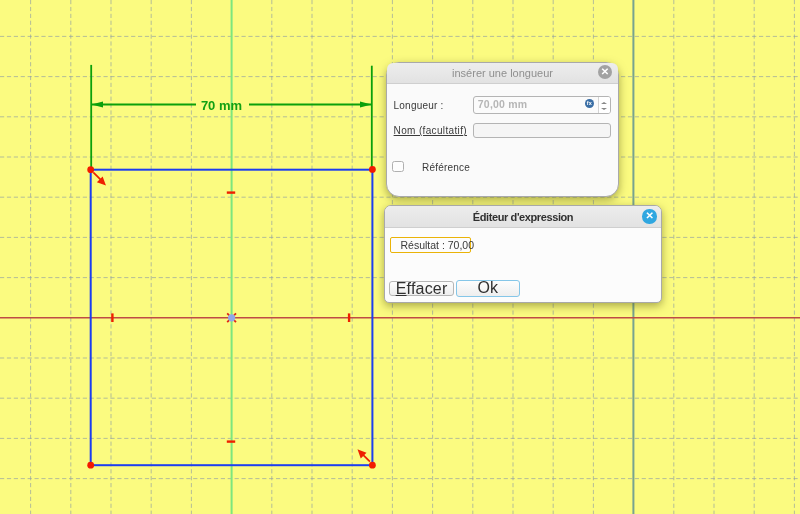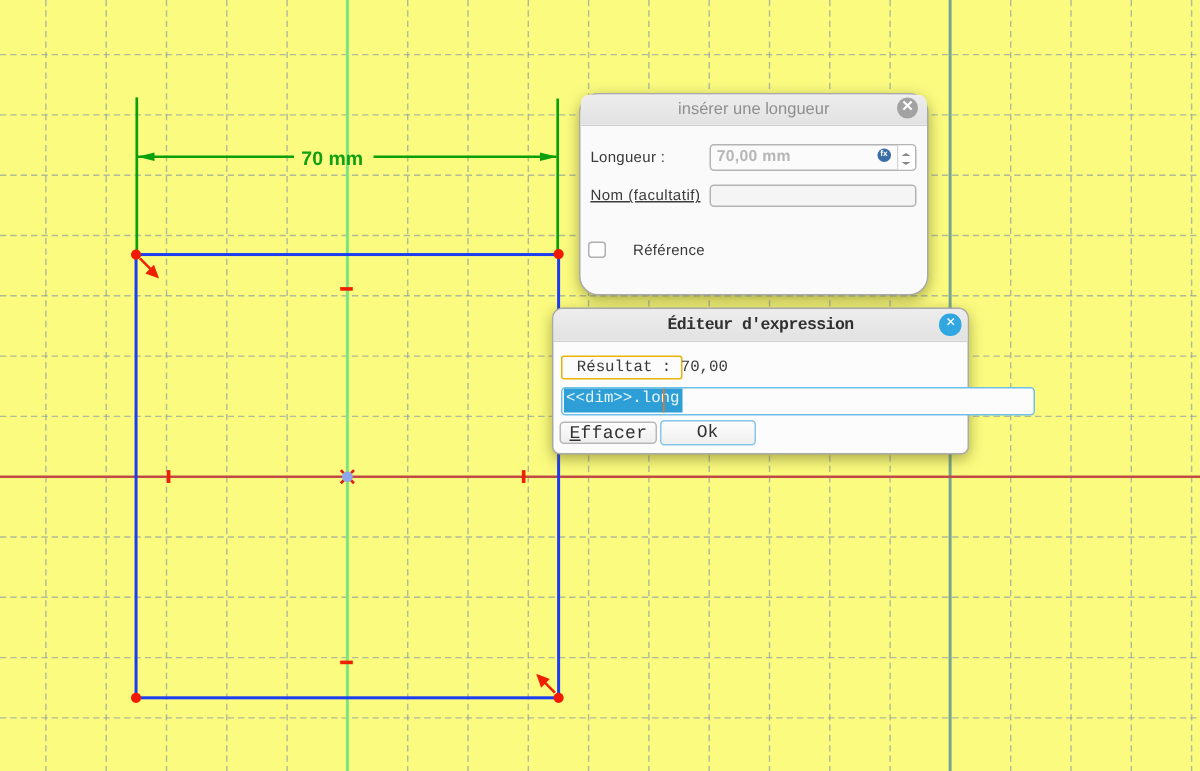--- a/index.html
+++ b/index.html
@@ -4,21 +4,21 @@
 <style>
 * { margin:0; padding:0; box-sizing:border-box; }
 html,body { width:800px; height:514px; overflow:hidden; }
 body { background:#fbfb80; font-family:"Liberation Sans", sans-serif; position:relative; }
 #canvas { position:absolute; left:0; top:0; }
 .dlg { position:absolute; background:#fafafa; border:1px solid #a9a9a9; border-radius:7px 7px 5px 5px; box-shadow:0 3px 9px rgba(90,90,20,0.5); }
 .tbar { position:absolute; left:0; top:0; right:0; background:linear-gradient(#ededed,#e2e2e2); border-bottom:1px solid #cfcfcf; border-radius:6px 6px 0 0; text-align:center; }
 .close { position:absolute; border-radius:50%; color:#ffffff; text-align:center; font-weight:bold; }
 .inp { position:absolute; border:1px solid #b4b4b4; border-radius:3px; background:#fbfbfb; }
 .lbl { position:absolute; color:#3a3a3a; font-size:10px; white-space:nowrap; }
-.btn { position:absolute; border:1px solid #b6b6b6; border-radius:3px; background:linear-gradient(#fdfdfd,#eeeeee); color:#303030; font-size:12px; text-align:center; }
+.btn { position:absolute; border:1px solid #b6b6b6; border-radius:3px; background:linear-gradient(#fdfdfd,#eeeeee); color:#303030; font-size:16px; text-align:center; }
 </style>
 </head>
 <body>
 <svg id="canvas" width="800" height="514" viewBox="0 0 800 514">
   <g stroke="#8e9ca4" stroke-opacity="0.68" stroke-width="0.95" stroke-dasharray="4.2 2.7">
 <line x1="30.6" y1="0" x2="30.6" y2="514"></line>
 <line x1="70.8" y1="0" x2="70.8" y2="514"></line>
 <line x1="111.0" y1="0" x2="111.0" y2="514"></line>
 <line x1="151.2" y1="0" x2="151.2" y2="514"></line>
 <line x1="191.4" y1="0" x2="191.4" y2="514"></line>
@@ -107,24 +107,20 @@
       <span style="position:absolute; left:2px; top:4.3px; width:0; height:0; border-left:3.2px solid transparent; border-right:3.2px solid transparent; border-bottom:2.7px solid #878787;"></span>
       <span style="position:absolute; left:2px; top:10.6px; width:0; height:0; border-left:3.2px solid transparent; border-right:3.2px solid transparent; border-top:2.7px solid #878787;"></span>
     </span>
   </div>
   <div class="lbl" style="left:6.6px; top:62.9px; letter-spacing:0.35px;text-decoration:underline;">Nom (facultatif)</div>
   <div class="inp" style="left:85.5px; top:60px; width:138.5px; height:15.8px; background:#f5f5f5;"></div>
   <div style="position:absolute; left:5.3px; top:98.1px; width:11.8px; height:11.5px; border:1px solid #b0b0b0; border-radius:2.5px; background:#fdfdfd;"></div>
   <div class="lbl" style="left:35px; top:99.6px; letter-spacing:0.2px;text-align:center;">Référence</div>
 </div>
 
-<div class="dlg" style="left:368px; top:205.1px; width:278px; height:98.3px; background:#fcfcfc;font-family:Liberation Mono, monospace;">
+<div class="dlg" style="left:384px; top:205.1px; width:278px; height:98.3px; background:#fcfcfc;">
   <div class="tbar" style="height:22.4px; font-size:11px; letter-spacing:-0.4px; font-weight:bold; color:#303030; line-height:22px;">Éditeur d'expression
     <span class="close" style="right:4.2px; top:3.4px; width:14.5px; height:14.5px; background:#30a7e0; font-size:10px; line-height:14.5px;">✕</span>
   </div>
   <div class="lbl" style="left:4.5px; top:31px; width:81px; height:15.6px; border:1px solid #eab308; border-radius:2px; font-size:10.5px; letter-spacing:0; line-height:14.2px; padding-left:10px;">Résultat : 70,00</div>
-  <div style="position:absolute; left:4.5px; top:51.6px; width:316.8px; height:19px; border:1.5px solid #6fc0e8; border-radius:3px; background:#fcfcfc; font-size:10.5px; line-height:16px;">
-    <span style="position:absolute; left:1.4px; top:0.7px; bottom:0.8px; background:#2d9fd6; color:#eaf6fc; padding:0 1.5px; line-height:14.5px; letter-spacing:0;">&lt;&lt;dim&gt;&gt;.long</span>
-    <span style="position:absolute; left:67px; top:0.7px; bottom:0.8px; width:1.8px; background:#e87820;"></span>
-  </div>
   <div class="btn" style="left:4.4px; top:74.6px; width:64.4px; height:15.7px; line-height:14px; letter-spacing:0.2px;"><u>E</u>ffacer</div>
   <div class="btn" style="left:70.6px; top:74.1px; width:64.3px; height:16.4px; line-height:14.5px; border-color:#85c6e8;">Ok</div>
 </div>
 
 </body></html>

